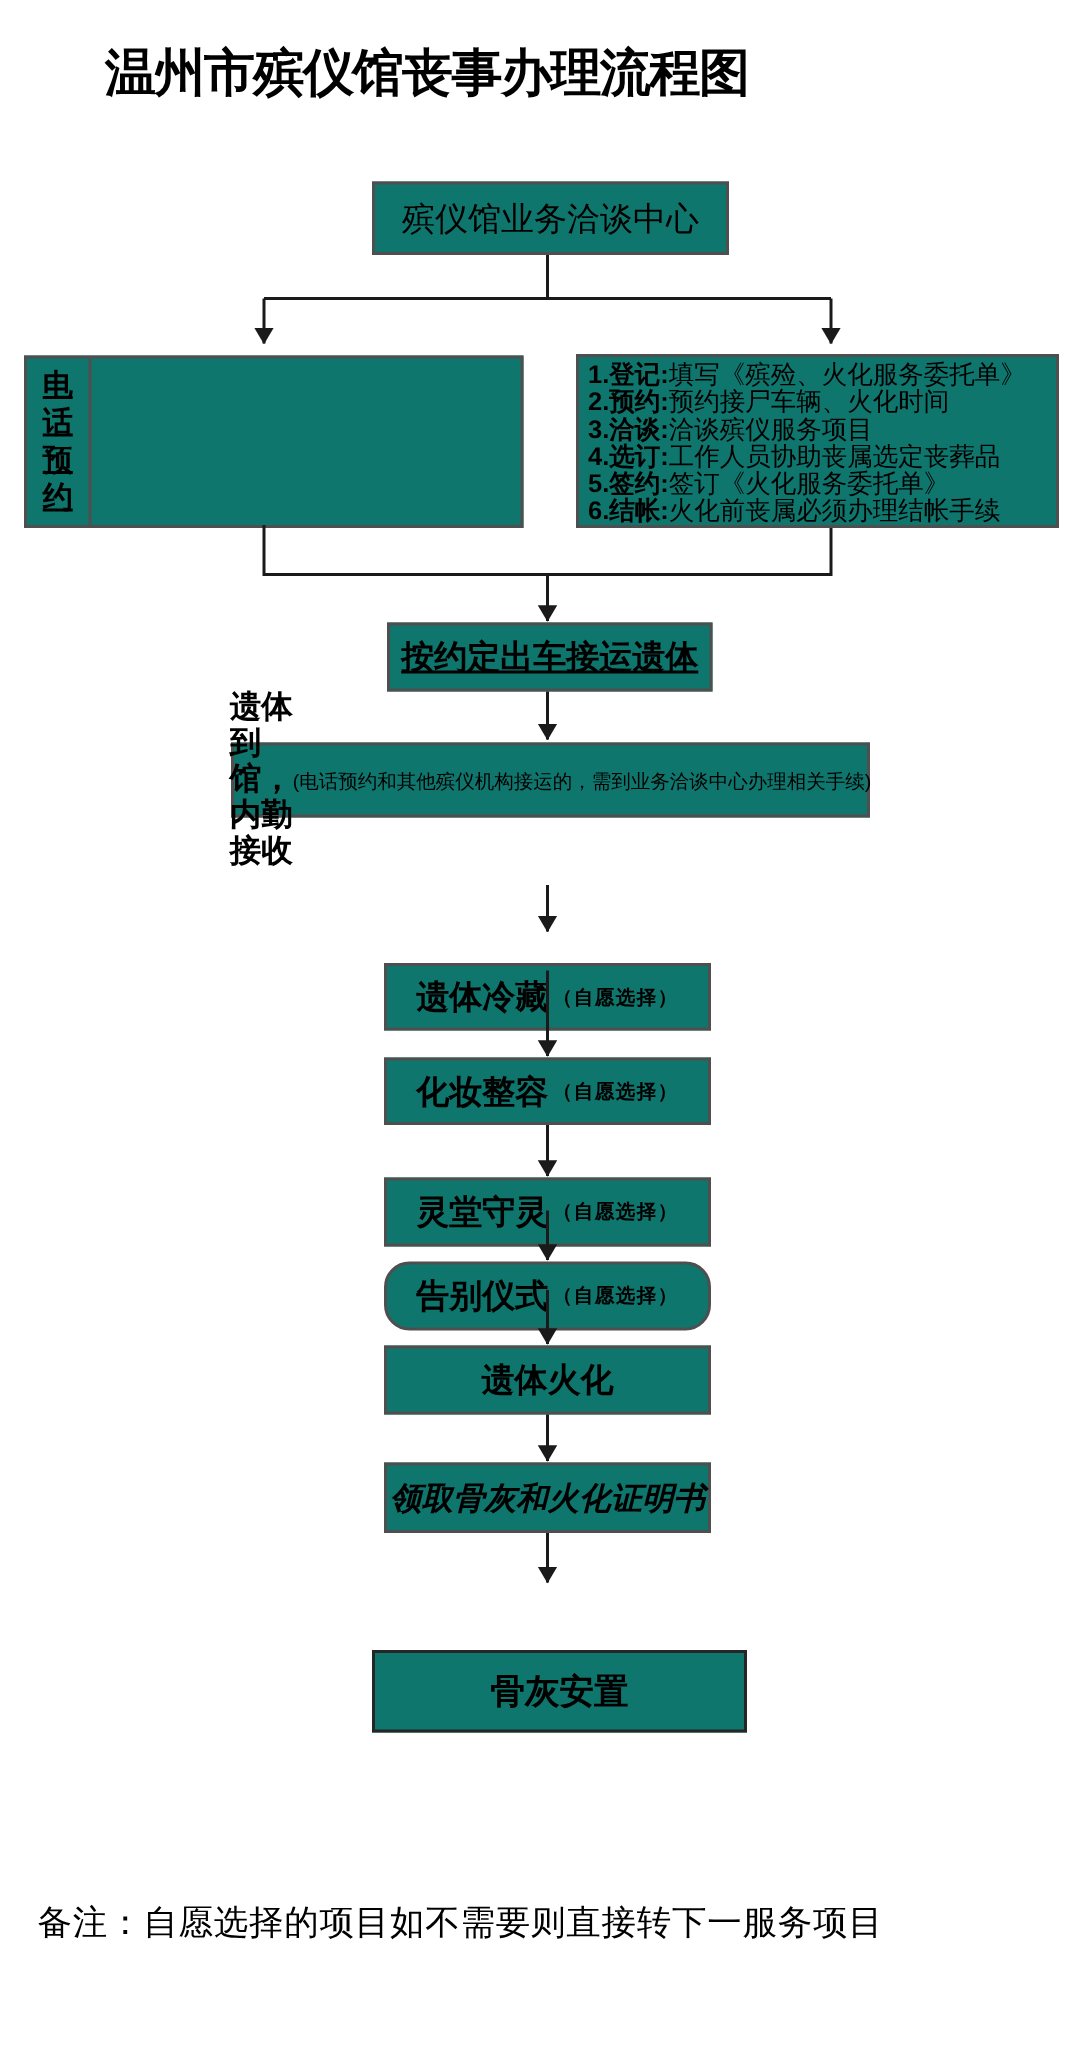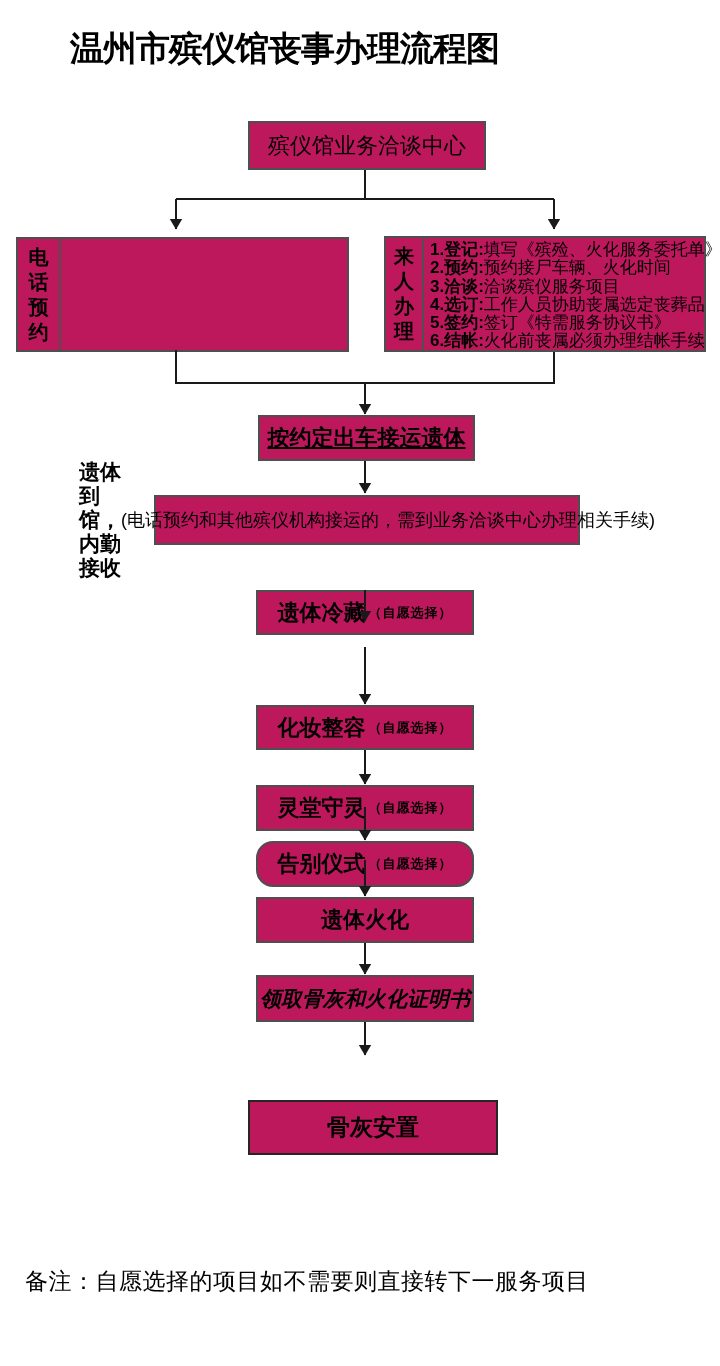--- a/index.html
+++ b/index.html
@@ -5,54 +5,54 @@
   html,body{margin:0;padding:0;background:#ffffff;}
   body{
     width:720px;height:1366px;position:relative;overflow:hidden;
     font-family:"Liberation Sans","DejaVu Sans",sans-serif;color:#000;
   }
   .title{
     position:absolute;top:26px;left:0;width:569px;text-align:center;
     font-size:34px;font-weight:bold;letter-spacing:-1px;
   }
   .box{
-    position:absolute;box-sizing:border-box;background:#be185d;
+    position:absolute;box-sizing:border-box;background:#0f766e;
     border:2px solid #4f4f4f;display:flex;align-items:center;justify-content:center;
   }
   .box .main{font-size:22px;font-weight:bold;}
   .box .opt{font-size:13px;font-weight:bold;margin-left:3px;letter-spacing:1px;white-space:nowrap;}
   #box-center{left:248px;top:121px;width:238px;height:49px;font-size:22px;}
   
   .split{padding:0;align-items:stretch;justify-content:flex-start;}
   .side{
     width:41px;flex:0 0 41px;border-right:2px solid #4f4f4f;
     display:flex;align-items:center;justify-content:center;
   }
   .side span{
     display:block;width:20px;font-size:20px;font-weight:bold;line-height:25px;
     text-align:center;word-break:break-all;
   }
-  #box-phone{left:16px;top:237px;width:333px;height:115px;}
+  #box-phone{left:16px;top:237px;width:333px;height:115px;text-decoration:underline;}
   #box-phone .body{
     flex:1;display:flex;align-items:center;padding:0 8px;
   }
   #box-phone .body div{
     font-size:19px;font-weight:bold;line-height:27px;text-indent:2.6em;
   }
   #box-walkin{left:384px;top:236px;width:322px;height:116px;}
   #box-walkin .side{flex:0 0 36px;width:36px;}
   #box-walkin .list{flex:1;padding:3px 4px 0 6px;}
   .w-row{font-size:17px;line-height:18.3px;white-space:nowrap;}
   .w-label{font-weight:bold;}
   #box-dispatch{left:258px;top:415px;width:217px;height:46px;font-size:22px;font-weight:bold;text-decoration:underline;}
   #box-arrival{left:154px;top:495px;width:426px;height:50px;flex-direction:row;justify-content:center;}
   #box-arrival .main{font-size:21px;line-height:24px;}
-  #box-arrival .note{font-size:18px;line-height:17px;white-space:nowrap;}
+  #box-arrival .note{font-size:13px;line-height:17px;white-space:nowrap;}
   .narrow{left:256px;width:218px;}
-  #box-cold{top:590px;height:45px;}
+  #box-cold{top:642px;height:45px;}
   #box-makeup{top:705px;height:45px;}
   #box-vigil{top:785px;height:46px;}
   #box-farewell{top:841px;height:46px;border-radius:17px;}
   #box-cremation{top:897px;height:46px;font-size:22px;font-weight:bold;}
   #box-collect{top:975px;height:47px;font-size:21px;font-weight:bold;font-style:italic;}
   #box-placement{left:248px;top:1100px;width:250px;height:55px;font-size:23px;font-weight:bold;border-color:#262626;}
   .footnote{
     position:absolute;left:25px;top:1266px;font-size:23px;letter-spacing:0.5px;white-space:nowrap;
   }
   svg.connectors{
@@ -70,29 +70,26 @@
   <span>殡仪馆业务洽谈中心</span>
 </div>
 
 <div class="box split" id="box-phone">
   <div class="side">
     <span>电话预约</span>
   </div>
 </div>
 
 <div class="box split" id="box-walkin">
-  <div class="side">
-    <span>来人办理</span>
-  </div>
   <div class="list">
     <div class="w-row"><span class="w-label">1.登记:</span><span class="w-text">填写《殡殓、火化服务委托单》</span></div>
     <div class="w-row"><span class="w-label">2.预约:</span><span class="w-text">预约接尸车辆、火化时间</span></div>
     <div class="w-row"><span class="w-label">3.洽谈:</span><span class="w-text">洽谈殡仪服务项目</span></div>
     <div class="w-row"><span class="w-label">4.选订:</span><span class="w-text">工作人员协助丧属选定丧葬品</span></div>
-    <div class="w-row"><span class="w-label">5.签约:</span><span class="w-text">签订《特需服务协议书》</span></div>
+    <div class="w-row"><span class="w-label">5.签约:</span><span class="w-text">签订《火化服务委托单》</span></div>
     <div class="w-row"><span class="w-label">6.结帐:</span><span class="w-text">火化前丧属必须办理结帐手续</span></div>
   </div>
 </div>
 
 <div class="box" id="box-dispatch">
   <span>按约定出车接运遗体</span>
 </div>
 
 <div class="box" id="box-arrival">
   <div class="main">遗体到馆，内勤接收</div>

